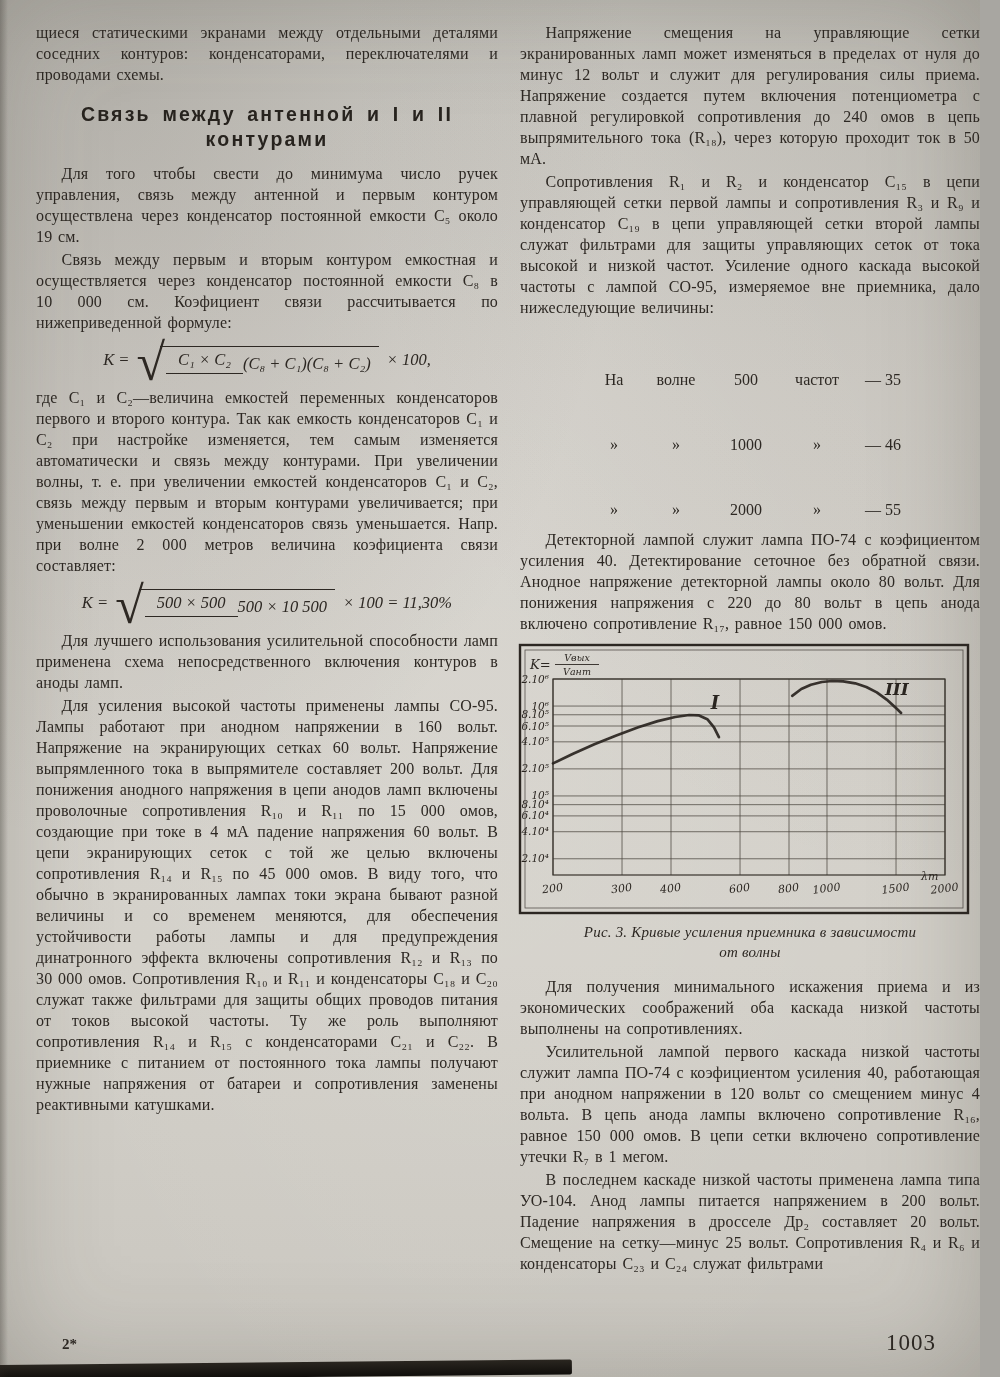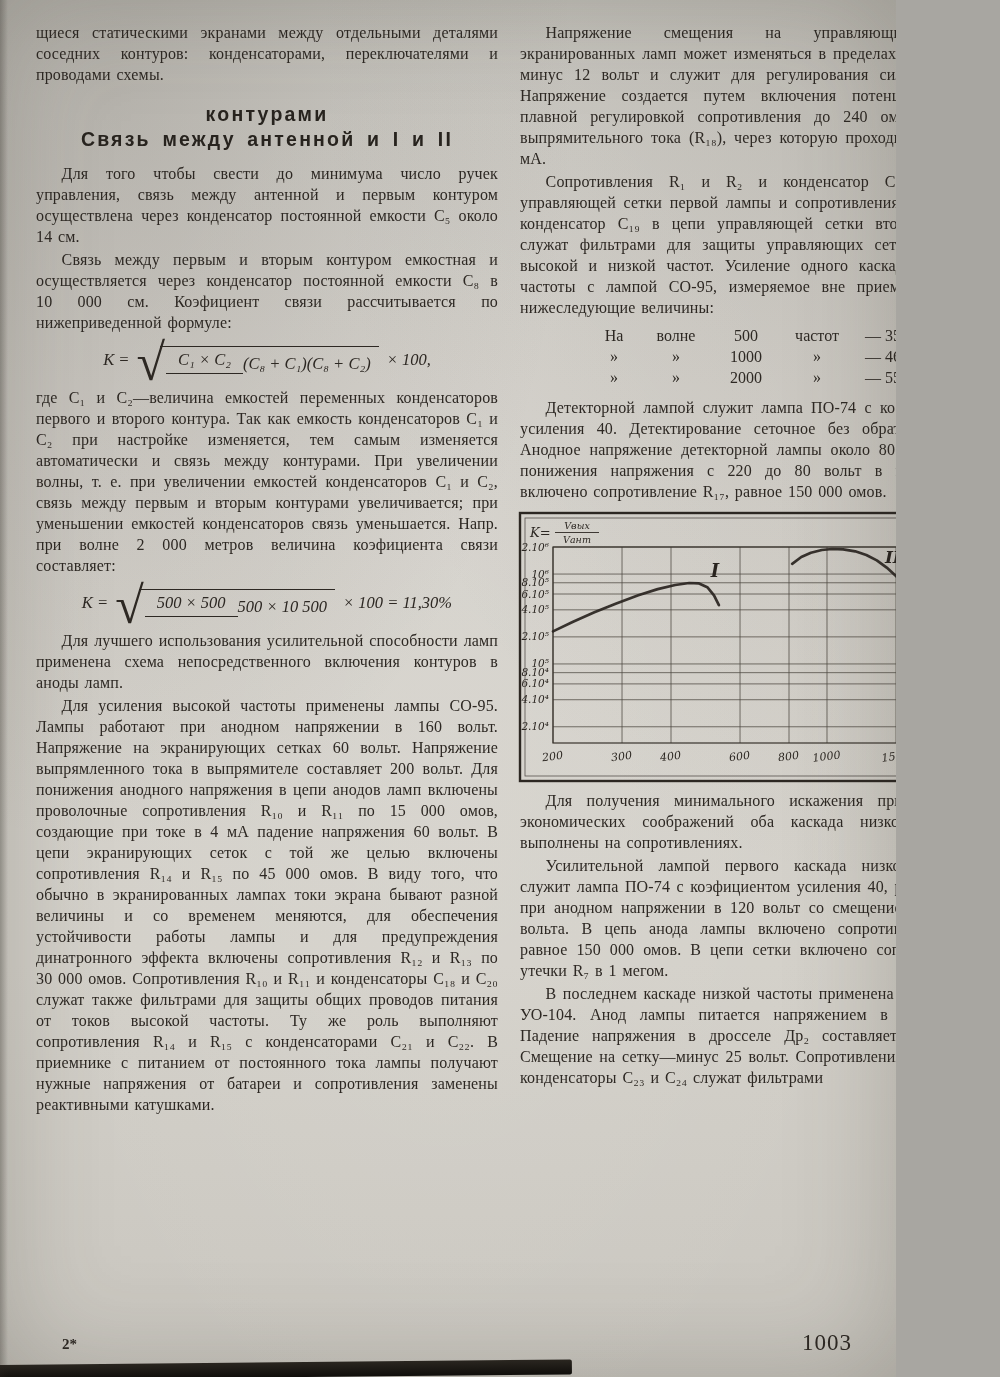--- a/index.html
+++ b/index.html
@@ -1,18 +1,18 @@
 <!DOCTYPE html>
 <html><head>
 <meta charset="utf-8">
 <style>
   html,body{margin:0;padding:0;}
   body{width:1000px;height:1377px;background:#a8a6a1;}
   .page{
-    position:relative;width:896px;height:1377px;overflow:hidden;
+    position:relative;width:980px;height:1377px;overflow:hidden;
     color:#2d2823;
     background:
       radial-gradient(ellipse at 12% 6%, rgba(82,76,68,.20), transparent 42%),
       radial-gradient(ellipse at 98% 2%, rgba(110,104,94,.16), transparent 45%),
       radial-gradient(ellipse at 50% 55%, rgba(255,255,250,.10), transparent 70%),
       linear-gradient(#cccac4, #d4d1cb 28%, #d3d0c9 70%, #c9c6bf);
     box-shadow:inset 0 0 110px rgba(66,60,52,.28);
     font-family:"Liberation Serif","DejaVu Serif",serif;
   }
   .page::after{
@@ -48,21 +48,21 @@
   .f-rad{border-top:1.6px solid #2d2823;padding:3px 8px 0 6px;}
   .frac{display:inline-flex;flex-direction:row;align-items:center;}
   .frac .num{padding:0 12px 3px 12px;border-bottom:1.4px solid #2d2823;}
   .frac .den{padding-top:3px;}
   .gain-table{
     width:330px;margin:7px auto 9px auto;
     display:grid;grid-template-columns:58px 66px 74px 68px 64px;
     font-size:16px;line-height:21px;
   }
   .gt-row{display:contents;}
-  .gt-cell{text-align:center;}
+  .gt-cell{text-align:center;margin-top:44px;}
   .figure{width:452px;height:272px;margin:9px 0 7px -2px;}
   .fig-caption{
     margin:2px 0 14px 0;text-align:center;
     font-style:italic;font-size:15px;line-height:20px;letter-spacing:.2px;
   }
   .fig-caption .cl{display:block;}
   .footer-mark{position:absolute;left:62px;top:1336px;font-size:15px;font-weight:700;}
   .page-number{position:absolute;right:44px;top:1330px;font-size:23px;letter-spacing:1px;}
   .scan-strip{
     position:absolute;left:-6px;bottom:-3px;width:578px;height:15px;
@@ -72,25 +72,25 @@
 </style>
 </head>
 <body>
 
 <div class="page">
 
   <div class="col col-left">
     <p class="body-text no-indent">щиеся статическими экранами между отдельными деталями соседних контуров: конденсаторами, переключателями и проводами схемы.</p>
 
     <h2 class="section-heading">
+      <span class="hl">Связь между антенной и I и II</span>
       <span class="hl">контурами</span>
-      <span class="hl">Связь между антенной и I и II</span>
     </h2>
 
-    <p class="body-text">Для того чтобы свести до минимума число ручек управления, связь между антенной и первым контуром осуществлена через конденсатор постоянной емкости C₅ около 14 см.</p>
+    <p class="body-text">Для того чтобы свести до минимума число ручек управления, связь между антенной и первым контуром осуществлена через конденсатор постоянной емкости C₅ около 19 см.</p>
     <p class="body-text">Связь между первым и вторым контуром емкостная и осуществляется через конденсатор постоянной емкости C₈ в 10&nbsp;000 см. Коэфициент связи рассчитывается по нижеприведенной формуле:</p>
 
     <div class="formula">
       <span class="f-lhs">K =</span>
       <span class="f-sqrt">√</span>
       <span class="f-rad">
         <span class="frac">
           <span class="num">C₁ × C₂</span>
           <span class="den">(C₈ + C₁)(C₈ + C₂)</span>
         </span>
@@ -175,20 +175,24 @@
           <text x="12" y="26" font-size="13" font-style="italic" font-family="&quot;DejaVu Serif&quot;,&quot;Liberation Serif&quot;,serif" fill="#2c2722">K=</text>
           <text x="59" y="18" text-anchor="middle" font-size="9.5" font-style="italic" font-family="&quot;DejaVu Serif&quot;,&quot;Liberation Serif&quot;,serif" fill="#2c2722">Vвых</text>
           <line x1="37" y1="21.5" x2="81" y2="21.5" stroke="#2c2722" stroke-width="0.9"></line>
           <text x="59" y="31.5" text-anchor="middle" font-size="9.5" font-style="italic" font-family="&quot;DejaVu Serif&quot;,&quot;Liberation Serif&quot;,serif" fill="#2c2722">Vант</text>
           <path d="M35.0 120.4 L55.1 110.7 L76.4 101.3 L98.3 92.5 L120.3 84.3 L139.7 78.1 L157.2 74.0 L171.2 72.0 L180.5 72.3 L189.3 76.2 L196.0 84.3 L200.9 94.2" fill="none" stroke="#29241f" stroke-width="2.7" stroke-linecap="round" stroke-linejoin="round" opacity="0.92"></path>
           <text x="192.6864619222346" y="65.89247171543761" font-size="18" font-style="italic" font-family="&quot;DejaVu Serif&quot;,&quot;Liberation Serif&quot;,serif" font-weight="bold" fill="#29241f">I</text>
           <path d="M274.2 52.8 L283.3 46.0 L292.9 41.7 L303.8 39.0 L314.0 38.0 L325.2 38.4 L337.2 40.3 L348.3 44.0 L358.8 49.4 L368.7 56.6 L378.0 65.1 L383.1 69.9" fill="none" stroke="#29241f" stroke-width="2.7" stroke-linecap="round" stroke-linejoin="round" opacity="0.92"></path>
           <text x="366.88536080222997" y="51.92646514949227" font-size="17" font-style="italic" font-family="&quot;DejaVu Serif&quot;,&quot;Liberation Serif&quot;,serif" font-weight="bold" fill="#29241f">III</text>
         </svg></div>
 
+    <p class="fig-caption">
+      <span class="cl">Рис. 3. Кривые усиления приемника в зависимости</span>
+      <span class="cl">от волны</span>
+    </p>
 
 
     <p class="body-text">Для получения минимального искажения приема и из экономических соображений оба каскада низкой частоты выполнены на сопротивлениях.</p>
     <p class="body-text">Усилительной лампой первого каскада низкой частоты служит лампа ПО-74 с коэфициентом усиления 40, работающая при анодном напряжении в 120 вольт со смещением минус 4 вольта. В цепь анода лампы включено сопротивление R₁₆, равное 150&nbsp;000 омов. В цепи сетки включено сопротивление утечки R₇ в 1 мегом.</p>
     <p class="body-text">В последнем каскаде низкой частоты применена лампа типа УО-104. Анод лампы питается напряжением в 200 вольт. Падение напряжения в дросселе Др₂ составляет 20 вольт. Смещение на сетку—минус 25 вольт. Сопротивления R₄ и R₆ и конденсаторы C₂₃ и C₂₄ служат фильтрами</p>
   </div>
 
   <div class="footer-mark">2*</div>
   <div class="page-number">1003</div>
   <div class="scan-strip"></div>

